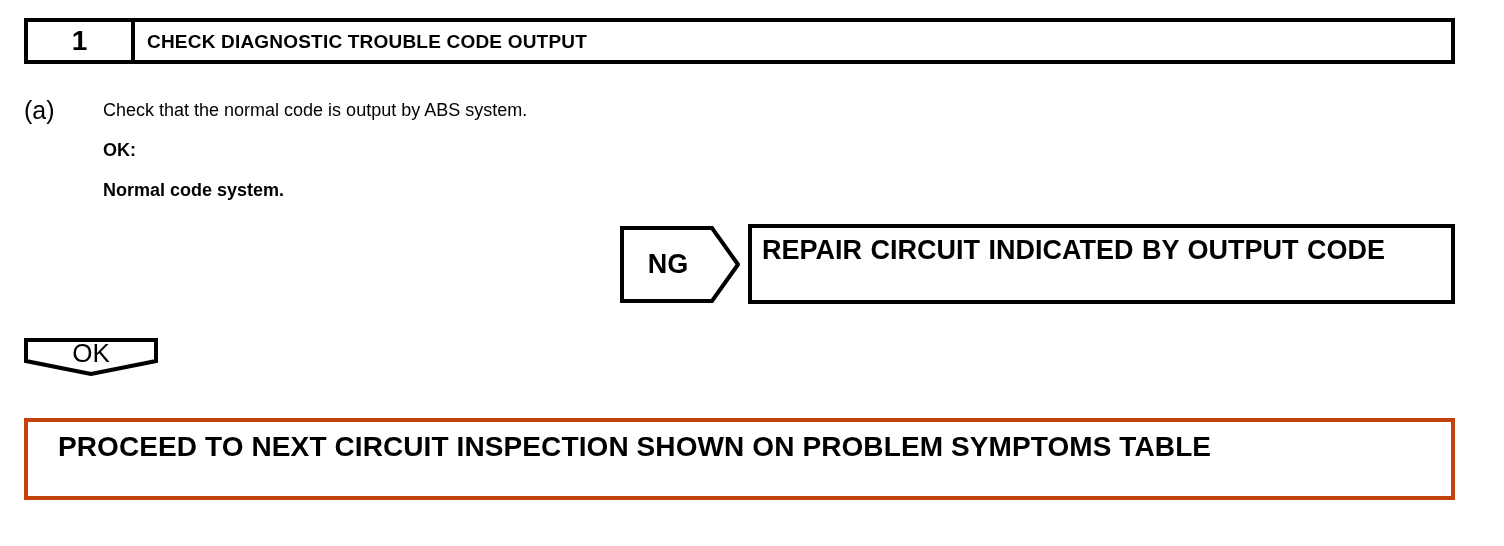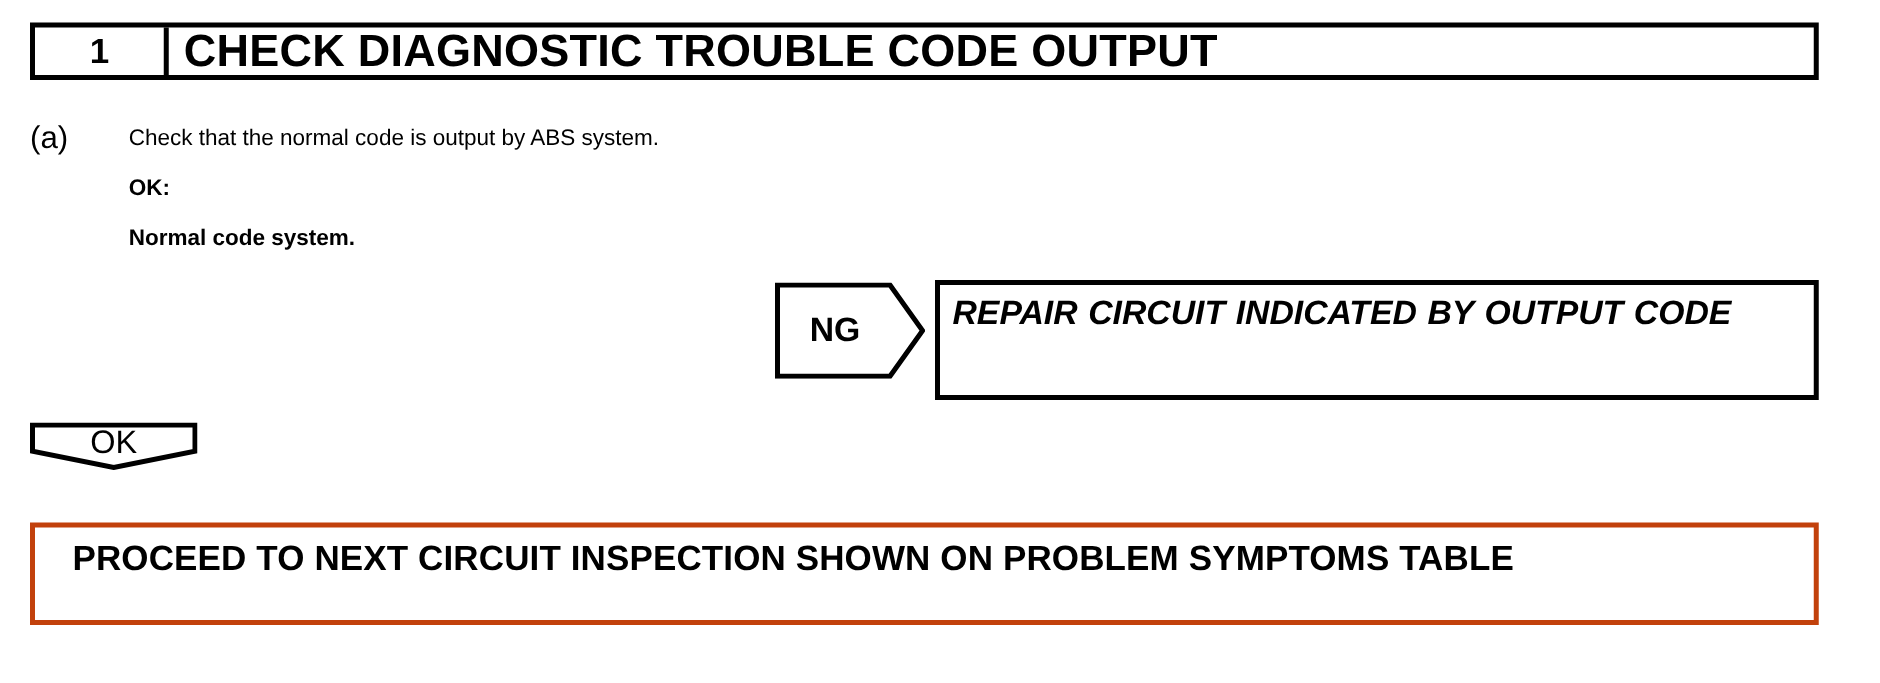--- a/index.html
+++ b/index.html
@@ -42,21 +42,21 @@
     line-height: 1;
   }
   .step-title-cell {
     flex: 1;
     display: flex;
     align-items: center;
     padding-left: 12px;
     box-sizing: border-box;
   }
   .step-title-cell span {
-    font-size: 36px;
+    font-size: 19px;
     font-weight: bold;
     line-height: 1;
     letter-spacing: 0.2px;
   }
 
   
   .instructions {
     position: absolute;
     left: 24px;
     top: 94px;
@@ -112,25 +112,24 @@
     font-size: 27px;
     font-weight: bold;
     line-height: 1;
   }
 
   .repair-box {
     position: absolute;
     left: 748px;
     top: 224px;
     width: 707px;
-    height: 96px;
+    height: 80px;
     border: 4px solid #000;
     box-sizing: border-box;
     padding: 6px 10px 0 10px;
-    font-style: italic;
   }
   .repair-box .repair-text {
     display: block;
     font-size: 27px;
     font-weight: bold;
     line-height: 33px;
     text-align: justify;
     text-align-last: left;
     word-spacing: 1px;
   }

